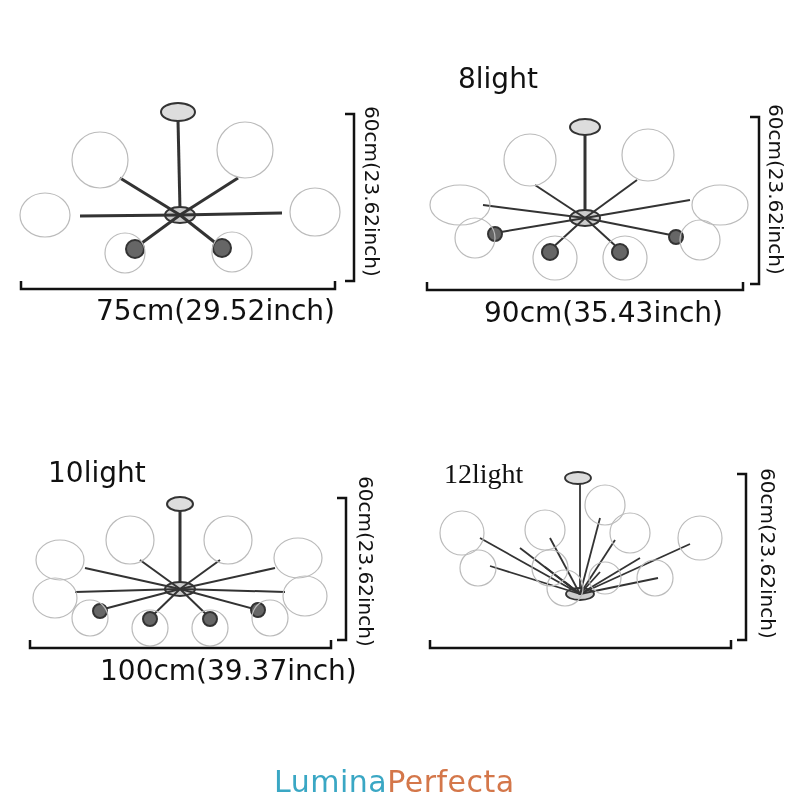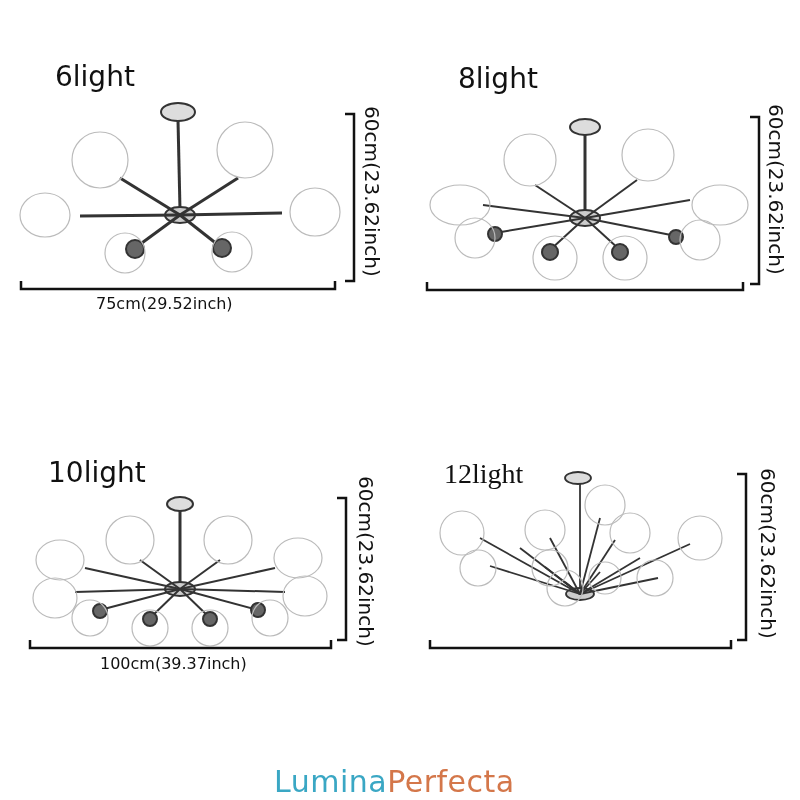--- a/index.html
+++ b/index.html
@@ -1,30 +1,29 @@
 <!DOCTYPE html>
 <html><head>
 <meta charset="utf-8">
 <style>
   html,body{margin:0;padding:0;background:#fff;}
   body{width:800px;height:800px;position:relative;overflow:hidden;font-family:"DejaVu Sans",sans-serif;color:#111;}
   .panel{position:absolute;}
   .title{position:absolute;font-size:28px;color:#111;}
-  .hdim{position:absolute;font-size:16px;color:#111;white-space:nowrap;}
+  .hdim{position:absolute;font-size:28px;color:#111;white-space:nowrap;}
   .vdim{position:absolute;font-size:20px;color:#111;white-space:nowrap;transform-origin:0 0;transform:rotate(90deg);}
   svg{position:absolute;left:0;top:0;overflow:visible;}
   .brand{position:absolute;left:274px;top:764px;font-size:30px;letter-spacing:0.5px;}
   .brand .a{color:#3aa7c4;}
   .brand .b{color:#d4774a;}
 </style>
 </head>
 <body>
 
 <div class="panel" style="left:0;top:0;width:400px;height:340px;">
-  <div class="title" style="left:55px;top:60px;">6light</div>
   <svg width="400" height="340">
     <g stroke="#333" fill="none" stroke-width="2">
       <ellipse cx="178" cy="112" rx="17" ry="9" fill="#ddd"></ellipse>
       <line x1="178" y1="120" x2="180" y2="210" stroke-width="3"></line>
       <ellipse cx="180" cy="215" rx="15" ry="8" fill="#ccc"></ellipse>
       <line x1="180" y1="215" x2="120" y2="178" stroke-width="3"></line>
       <line x1="180" y1="215" x2="238" y2="178" stroke-width="3"></line>
       <line x1="180" y1="215" x2="80" y2="216" stroke-width="3"></line>
       <line x1="180" y1="215" x2="282" y2="213" stroke-width="3"></line>
       <line x1="180" y1="215" x2="135" y2="248" stroke-width="3"></line>
@@ -77,20 +76,21 @@
           <circle cx="300" cy="240" r="20"></circle>
         <circle cx="155" cy="258" r="22"></circle>
           <circle cx="225" cy="258" r="22"></circle>
       </g>
     </g>
     <g stroke="#111" stroke-width="2.5" fill="none">
       <polyline points="27,282 27,290 343,290 343,282"></polyline>
       <polyline points="350,117 359,117 359,284 350,284"></polyline>
     </g>
   </svg>
+  <div class="hdim" style="left:84px;top:296px;">90cm(35.43inch)</div>
   <div class="vdim" style="left:388px;top:104px;">60cm(23.62inch)</div>
 </div>
 
 <div class="panel" style="left:0;top:400px;width:400px;height:340px;">
   <div class="title" style="left:48px;top:56px;">10light</div>
   <svg width="400" height="340">
     <g stroke="#333" fill="none" stroke-width="2">
       <ellipse cx="180" cy="104" rx="13" ry="7" fill="#ddd"></ellipse>
       <line x1="180" y1="111" x2="180" y2="185" stroke-width="3"></line>
       <ellipse cx="180" cy="189" rx="15" ry="7" fill="#ccc"></ellipse>

